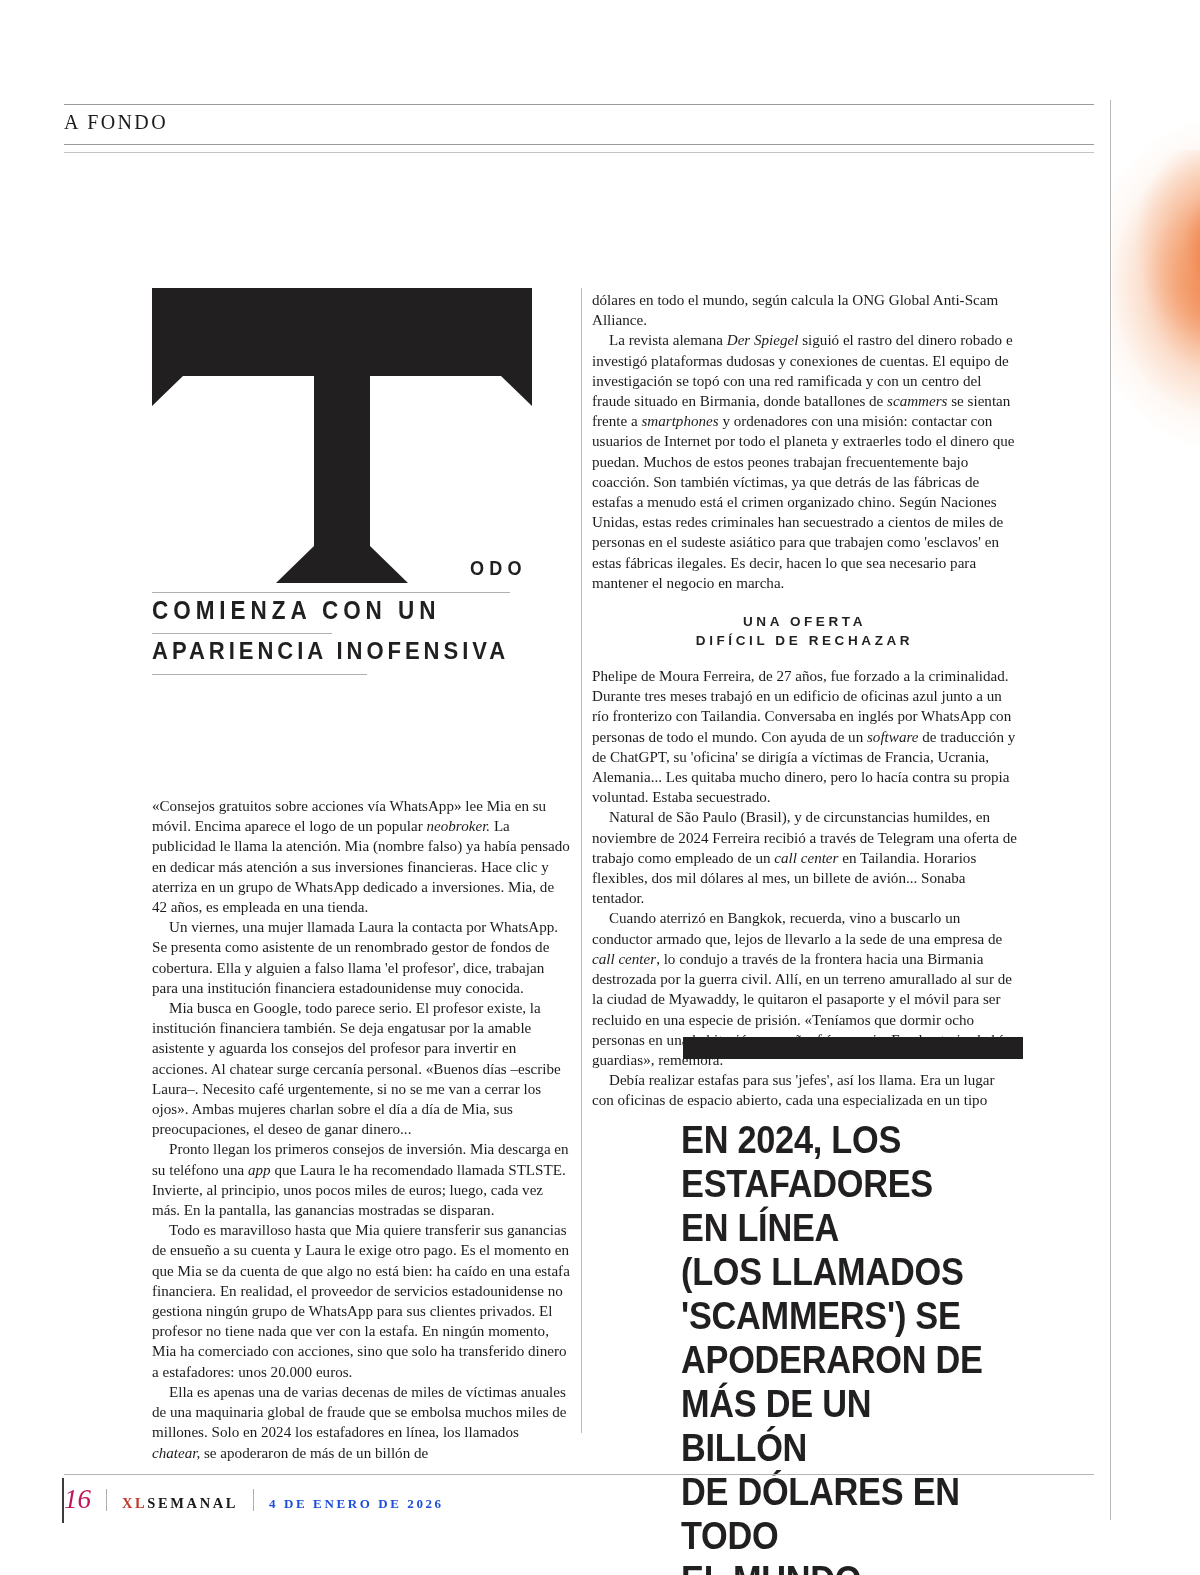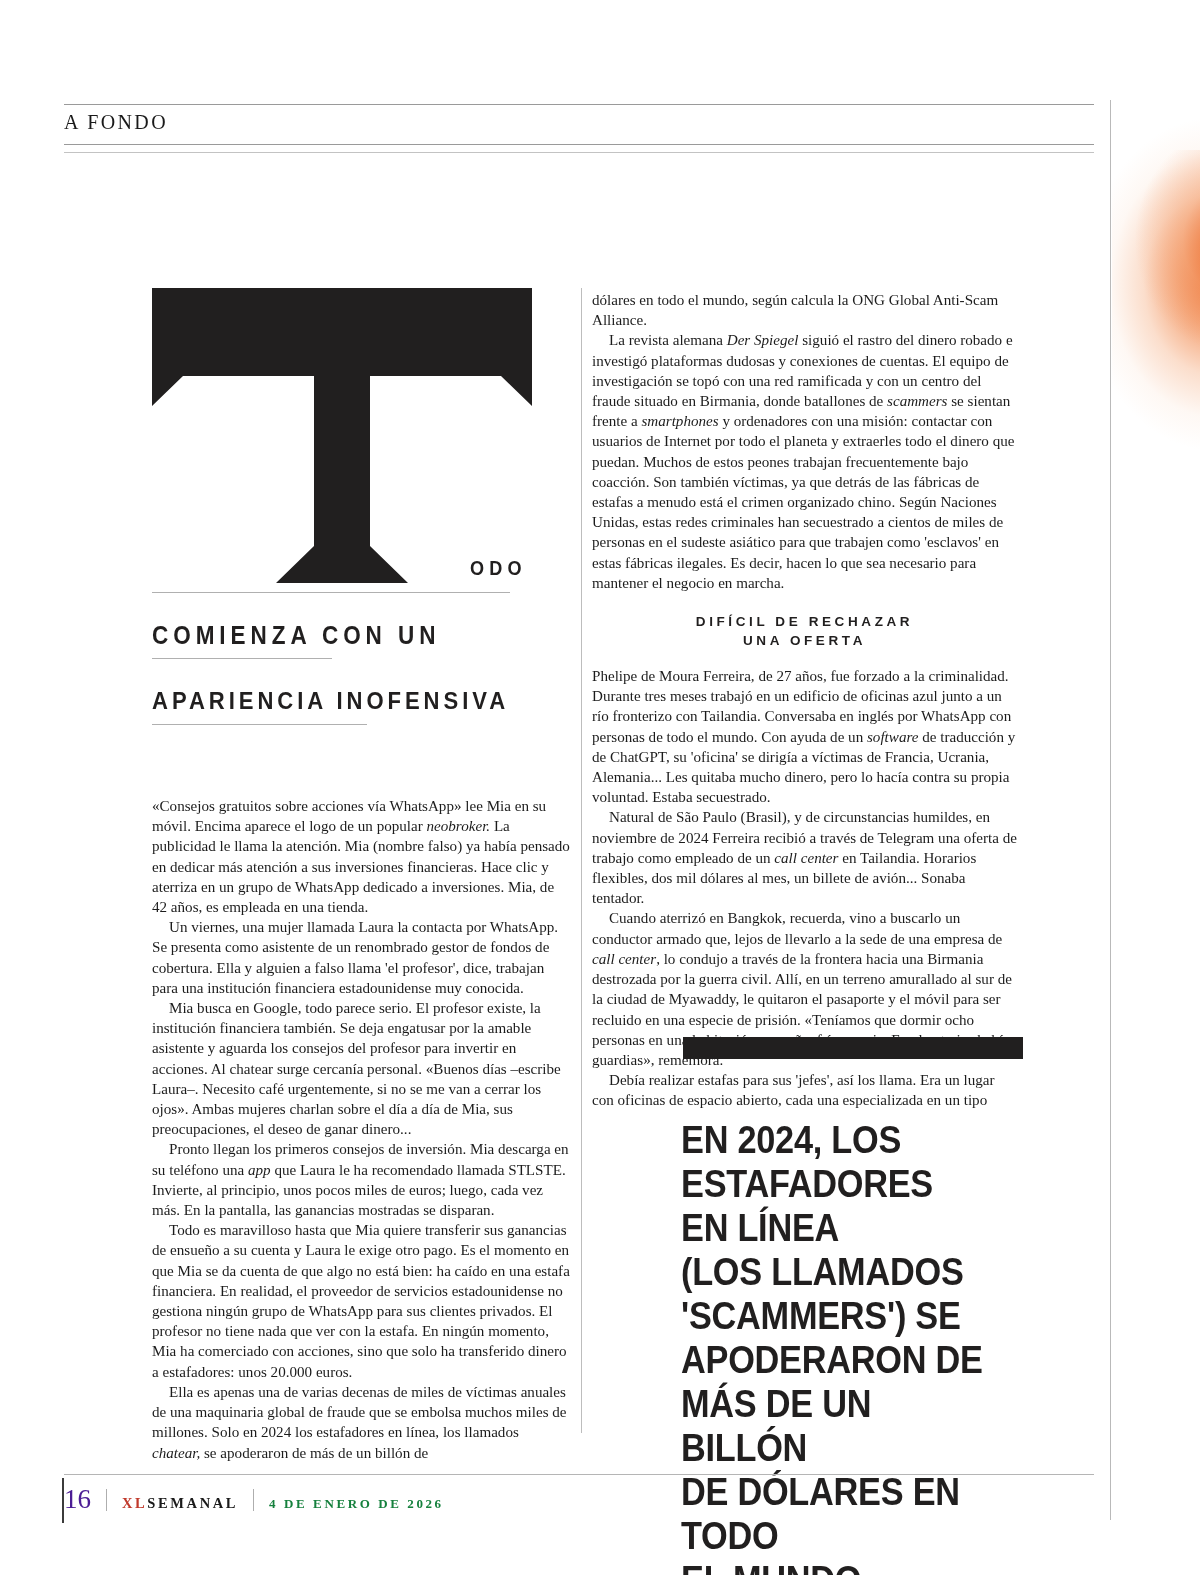--- a/index.html
+++ b/index.html
@@ -106,21 +106,21 @@
   }
 
   
   .headline {
     position: absolute;
     left: 152px; top: 592px;
     width: 410px;
   }
   .hl-line {
     position: relative;
-    padding-top: 25px;
+    padding-top: 0;
     padding-bottom: 5px;
   }
   .hl-line .rule {
     position: absolute;
     left: 0; top: 0;
     height: 1px;
     background: #b0b0b0;
   }
   .hl-line .txt {
     font-family: "Liberation Sans Narrow", "Liberation Sans", sans-serif;
@@ -210,22 +210,23 @@
   .footer {
     position: absolute;
     left: 64px; top: 1486px;
     display: flex;
     align-items: baseline;
     height: 34px;
   }
   .pagenum {
     font-family: "Liberation Serif", serif;
     font-size: 27px;
-    color: #4c1d95;
+    color: #be185d;
     line-height: 1;
+    font-style: italic;
   }
   .fsep {
     display: inline-block;
     width: 1px;
     height: 22px;
     background: #aeaeae;
     margin: 0 15px;
     position: relative;
     top: 3px;
   }
@@ -235,21 +236,21 @@
     font-size: 14.5px;
     letter-spacing: 2.6px;
     color: #1a1a1a;
   }
   .masthead .xl { color: #c0392b; }
   .issuedate {
     font-family: "Liberation Serif", serif;
     font-weight: 700;
     font-size: 13px;
     letter-spacing: 2.6px;
-    color: #15803d;
+    color: #1d4ed8;
     text-align: right;
   }
 </style>
 </head>
 <body>
 
 <div class="bleed-gradient"></div>
 <div class="bleed-gradient2"></div>
 <div class="vline-right"></div>
 <div class="vline-left"></div>
@@ -290,22 +291,22 @@
     <p>Todo es maravilloso hasta que Mia quiere transferir sus ganancias de ensueño a su cuenta y Laura le exige otro pago. Es el momento en que Mia se da cuenta de que algo no está bien: ha caído en una estafa financiera. En realidad, el proveedor de servicios estadounidense no gestiona ningún grupo de WhatsApp para sus clientes privados. El profesor no tiene nada que ver con la estafa. En ningún momento, Mia ha comerciado con acciones, sino que solo ha transferido dinero a estafadores: unos 20.000 euros.</p>
     <p>Ella es apenas una de varias decenas de miles de víctimas anuales de una maquinaria global de fraude que se embolsa muchos miles de millones. Solo en 2024 los estafadores en línea, los llamados <em>chatear,</em> se apoderaron de más de un billón de</p>
   </div>
 
 <div class="col col-right">
   <div>
       <p>dólares en todo el mundo, según calcula la ONG Global Anti-Scam Alliance.</p>
       <p>La revista alemana <em>Der Spiegel</em> siguió el rastro del dinero robado e investigó plataformas dudosas y conexiones de cuentas. El equipo de investigación se topó con una red ramificada y con un centro del fraude situado en Birmania, donde batallones de <em>scammers</em> se sientan frente a <em>smartphones</em> y ordenadores con una misión: contactar con usuarios de Internet por todo el planeta y extraerles todo el dinero que puedan. Muchos de estos peones trabajan frecuentemente bajo coacción. Son también víctimas, ya que detrás de las fábricas de estafas a menudo está el crimen organizado chino. Según Naciones Unidas, estas redes criminales han secuestrado a cientos de miles de personas en el sudeste asiático para que trabajen como 'esclavos' en estas fábricas ilegales. Es decir, hacen lo que sea necesario para mantener el negocio en marcha.</p>
     </div>
   <div class="subhead">
+    <span>UNA OFERTA</span>
     <span>DIFÍCIL DE RECHAZAR</span>
-    <span>UNA OFERTA</span>
   </div>
   <div>
       <p>Phelipe de Moura Ferreira, de 27 años, fue forzado a la criminalidad. Durante tres meses trabajó en un edificio de oficinas azul junto a un río fronterizo con Tailandia. Conversaba en inglés por WhatsApp con personas de todo el mundo. Con ayuda de un <em>software</em> de traducción y de ChatGPT, su 'oficina' se dirigía a víctimas de Francia, Ucrania, Alemania... Les quitaba mucho dinero, pero lo hacía contra su propia voluntad. Estaba secuestrado.</p>
       <p>Natural de São Paulo (Brasil), y de circunstancias humildes, en noviembre de 2024 Ferreira recibió a través de Telegram una oferta de trabajo como empleado de un <em>call center</em> en Tailandia. Horarios flexibles, dos mil dólares al mes, un billete de avión... Sonaba tentador.</p>
       <p>Cuando aterrizó en Bangkok, recuerda, vino a buscarlo un conductor armado que, lejos de llevarlo a la sede de una empresa de <em>call center</em>, lo condujo a través de la frontera hacia una Birmania destrozada por la guerra civil. Allí, en un terreno amurallado al sur de la ciudad de Myawaddy, le quitaron el pasaporte y el móvil para ser recluido en una especie de prisión. «Teníamos que dormir ocho personas en una habitación pequeña, fría y sucia. En el exterior había guardias», rememora.</p>
       <p>Debía realizar estafas para sus 'jefes', así los llama. Era un lugar con oficinas de espacio abierto, cada una especializada en un tipo</p>
     </div>
 </div>
 
 <div class="black-bar"></div>

